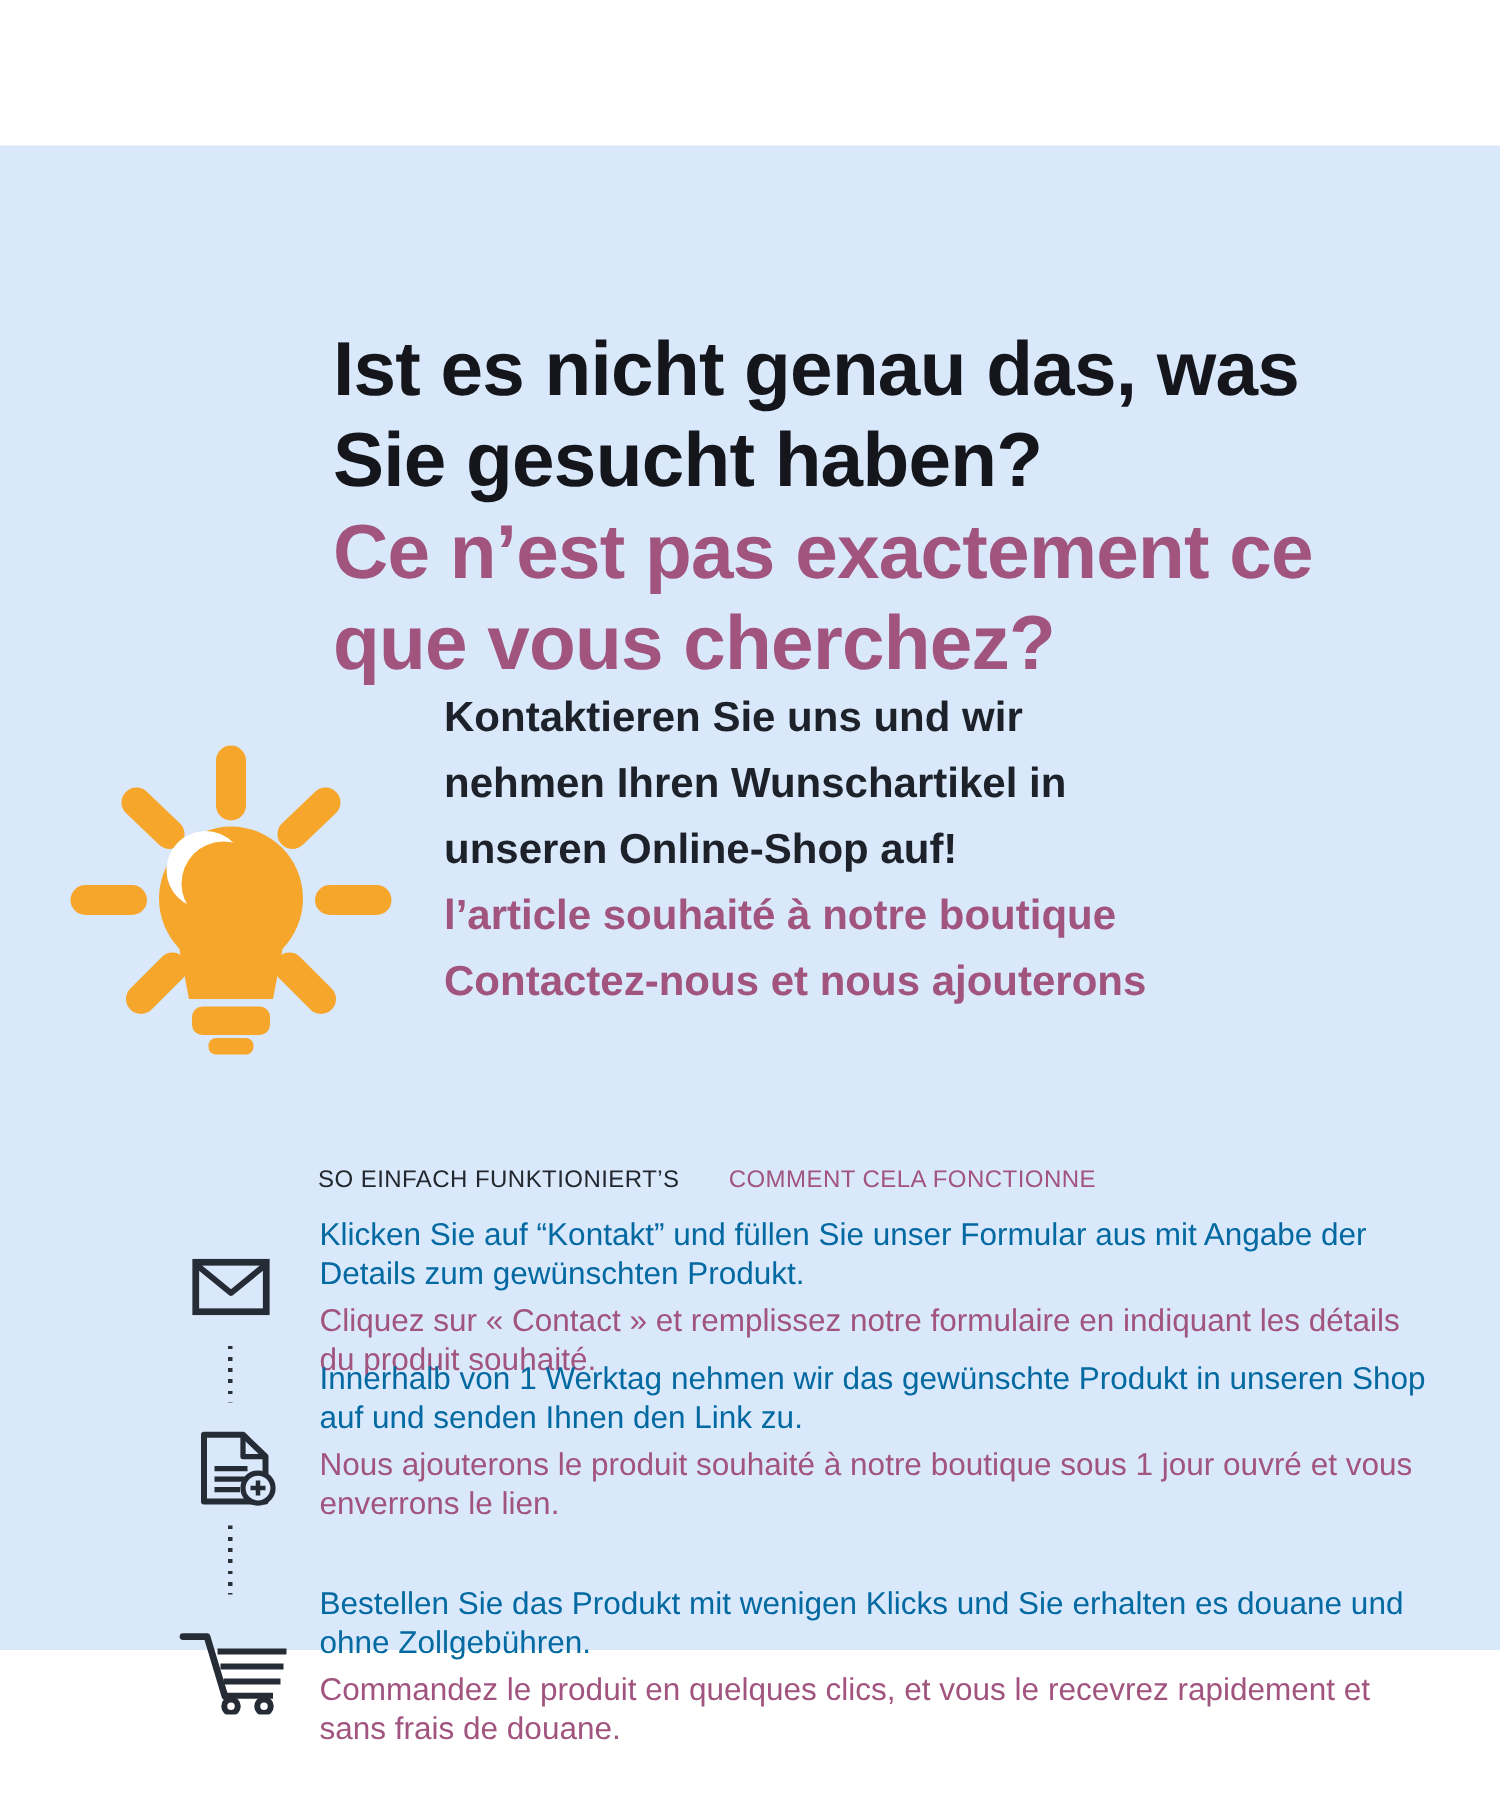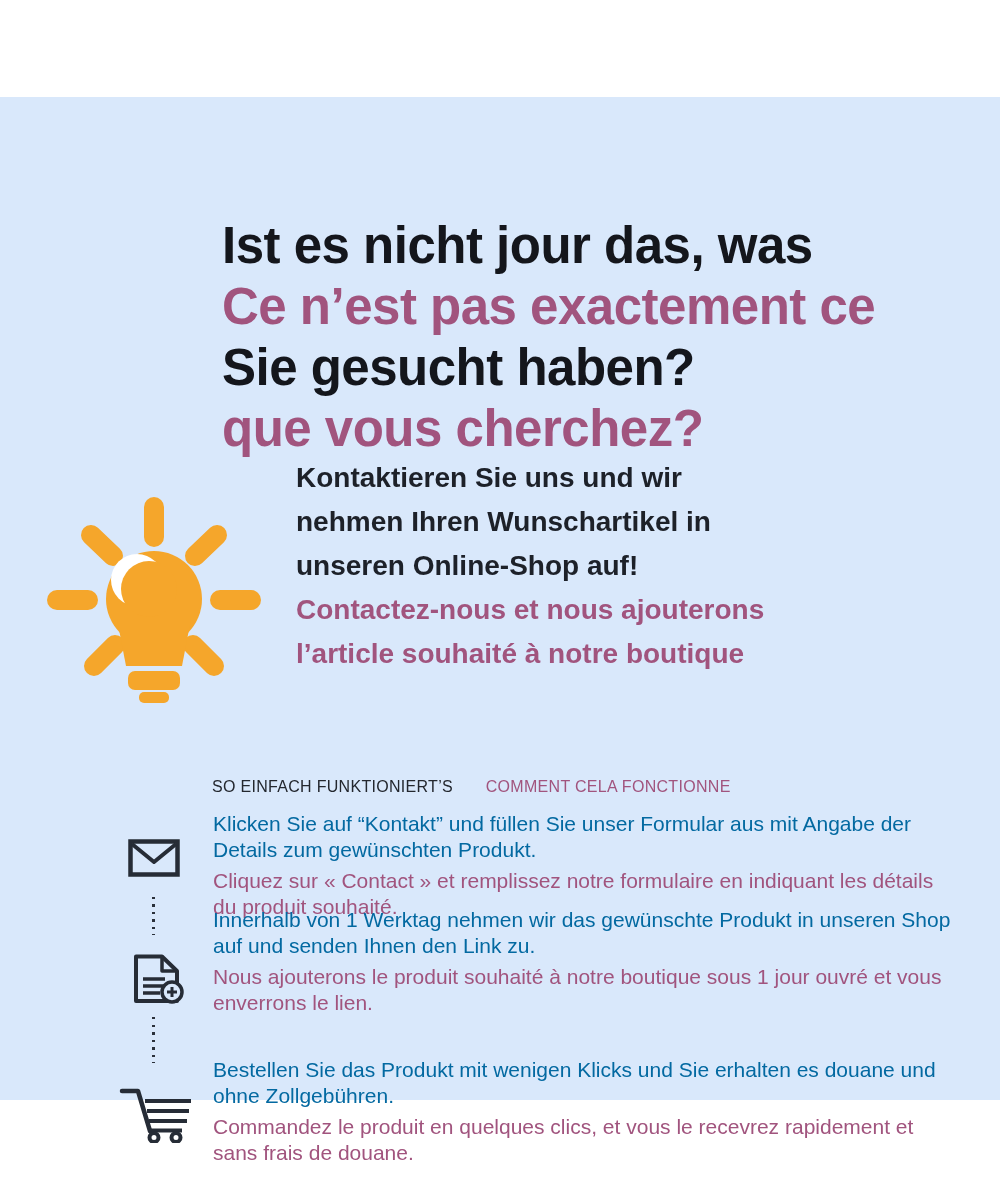--- a/index.html
+++ b/index.html
@@ -43,23 +43,23 @@
   .dots1{left:152px;top:800px;height:38px;}
   .dots2{left:152px;top:920px;height:46px;}
 </style>
 </head>
 <body>
 
 <div class="page">
   <div class="panel">
 
     <div class="headline">
-      <div class="h-line h-de">Ist es nicht jour das, was</div>
+      <div class="h-line h-de">Ist es nicht genau das, was</div>
+      <div class="h-line h-de">Sie gesucht haben?</div>
       <div class="h-line h-fr">Ce n’est pas exactement ce</div>
-      <div class="h-line h-de">Sie gesucht haben?</div>
       <div class="h-line h-fr">que vous cherchez?</div>
     </div>
 
     <div class="bulb">
       <svg width="222" height="224" viewBox="0 0 222 224" xmlns="http://www.w3.org/2000/svg">
         <g stroke="#f5a62b" stroke-width="20" stroke-linecap="round">
           <line x1="110" y1="14" x2="110" y2="44"></line>
           <line x1="47" y1="42" x2="69" y2="63"></line>
           <line x1="173" y1="42" x2="151" y2="63"></line>
           <line x1="13" y1="107" x2="44" y2="107"></line>
@@ -75,22 +75,22 @@
         </g>
         <circle cx="93" cy="87" r="26" fill="#ffffff"></circle>
         <circle cx="105" cy="96" r="28" fill="#f5a62b"></circle>
       </svg>
     </div>
 
     <div class="intro">
       <div class="i-line i-de">Kontaktieren Sie uns und wir</div>
       <div class="i-line i-de">nehmen Ihren Wunschartikel in</div>
       <div class="i-line i-de">unseren Online-Shop auf!</div>
+      <div class="i-line i-fr">l’article souhaité à notre boutique</div>
       <div class="i-line i-fr">Contactez-nous et nous ajouterons</div>
-      <div class="i-line i-fr">l’article souhaité à notre boutique</div>
     </div>
 
     <div class="how">
       <span class="de">SO EINFACH FUNKTIONIERT’S</span>
       <span class="fr">COMMENT CELA FONCTIONNE</span>
     </div>
 
     <div class="icon-abs" style="left:128px;top:742px;width:52px;height:38px;">
       <svg width="52" height="38" viewBox="0 0 52 38" xmlns="http://www.w3.org/2000/svg" fill="none" stroke="#262c36">
         <rect x="2.5" y="2.5" width="47" height="33" stroke-width="4.5"></rect>

